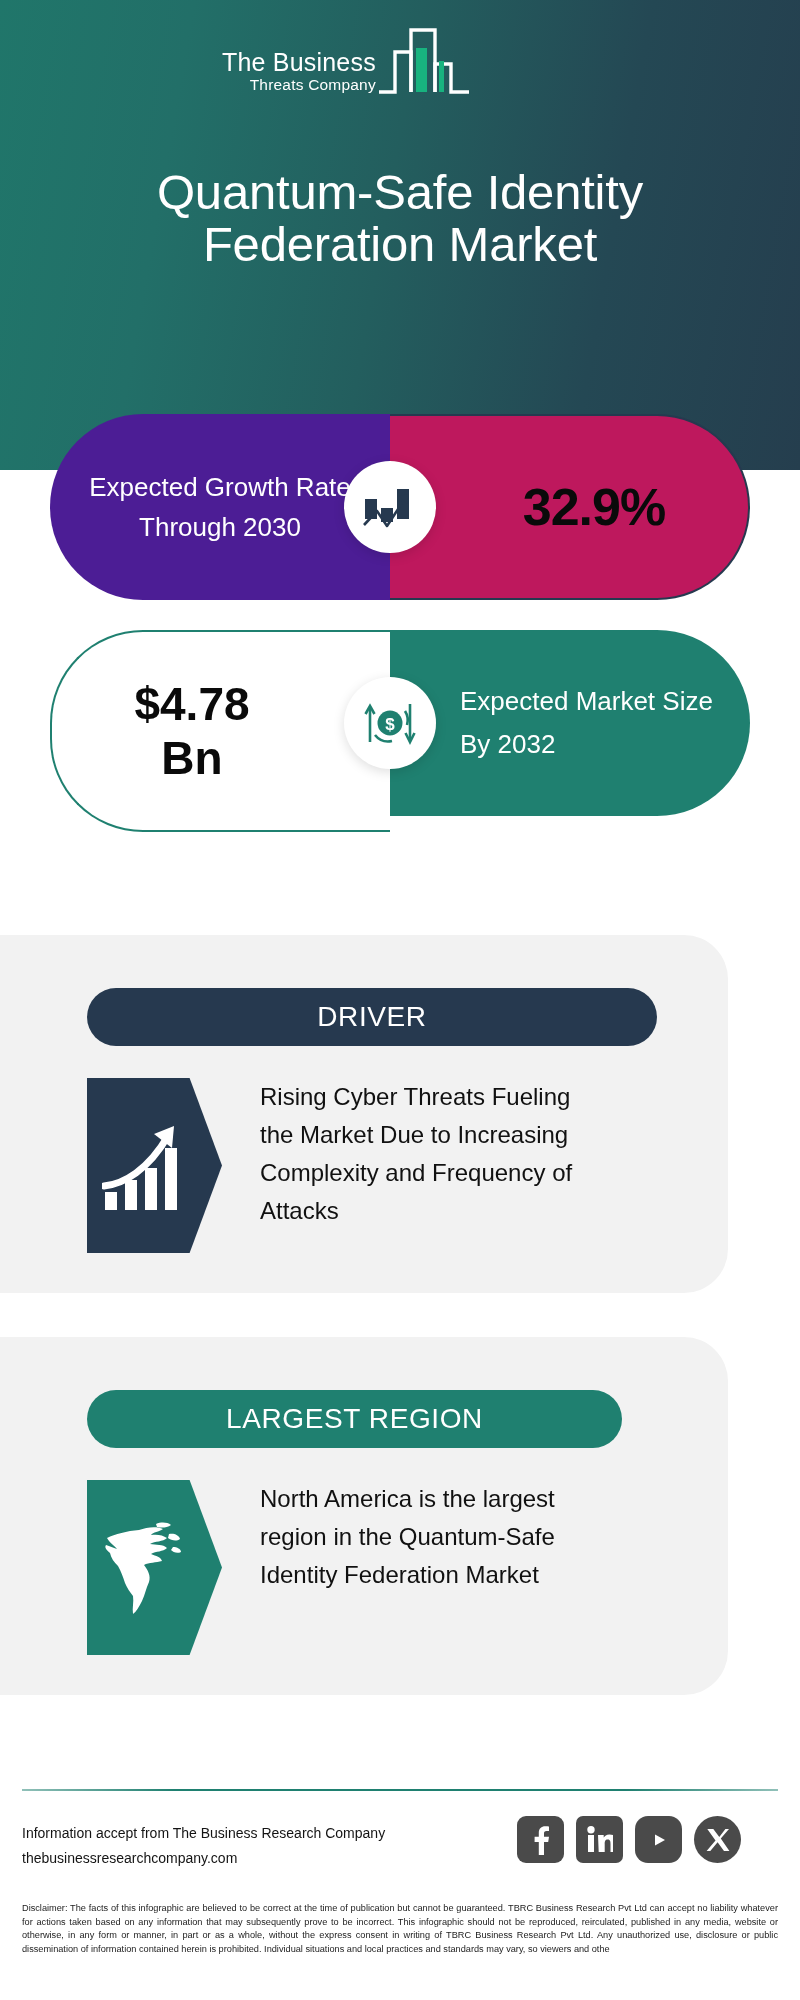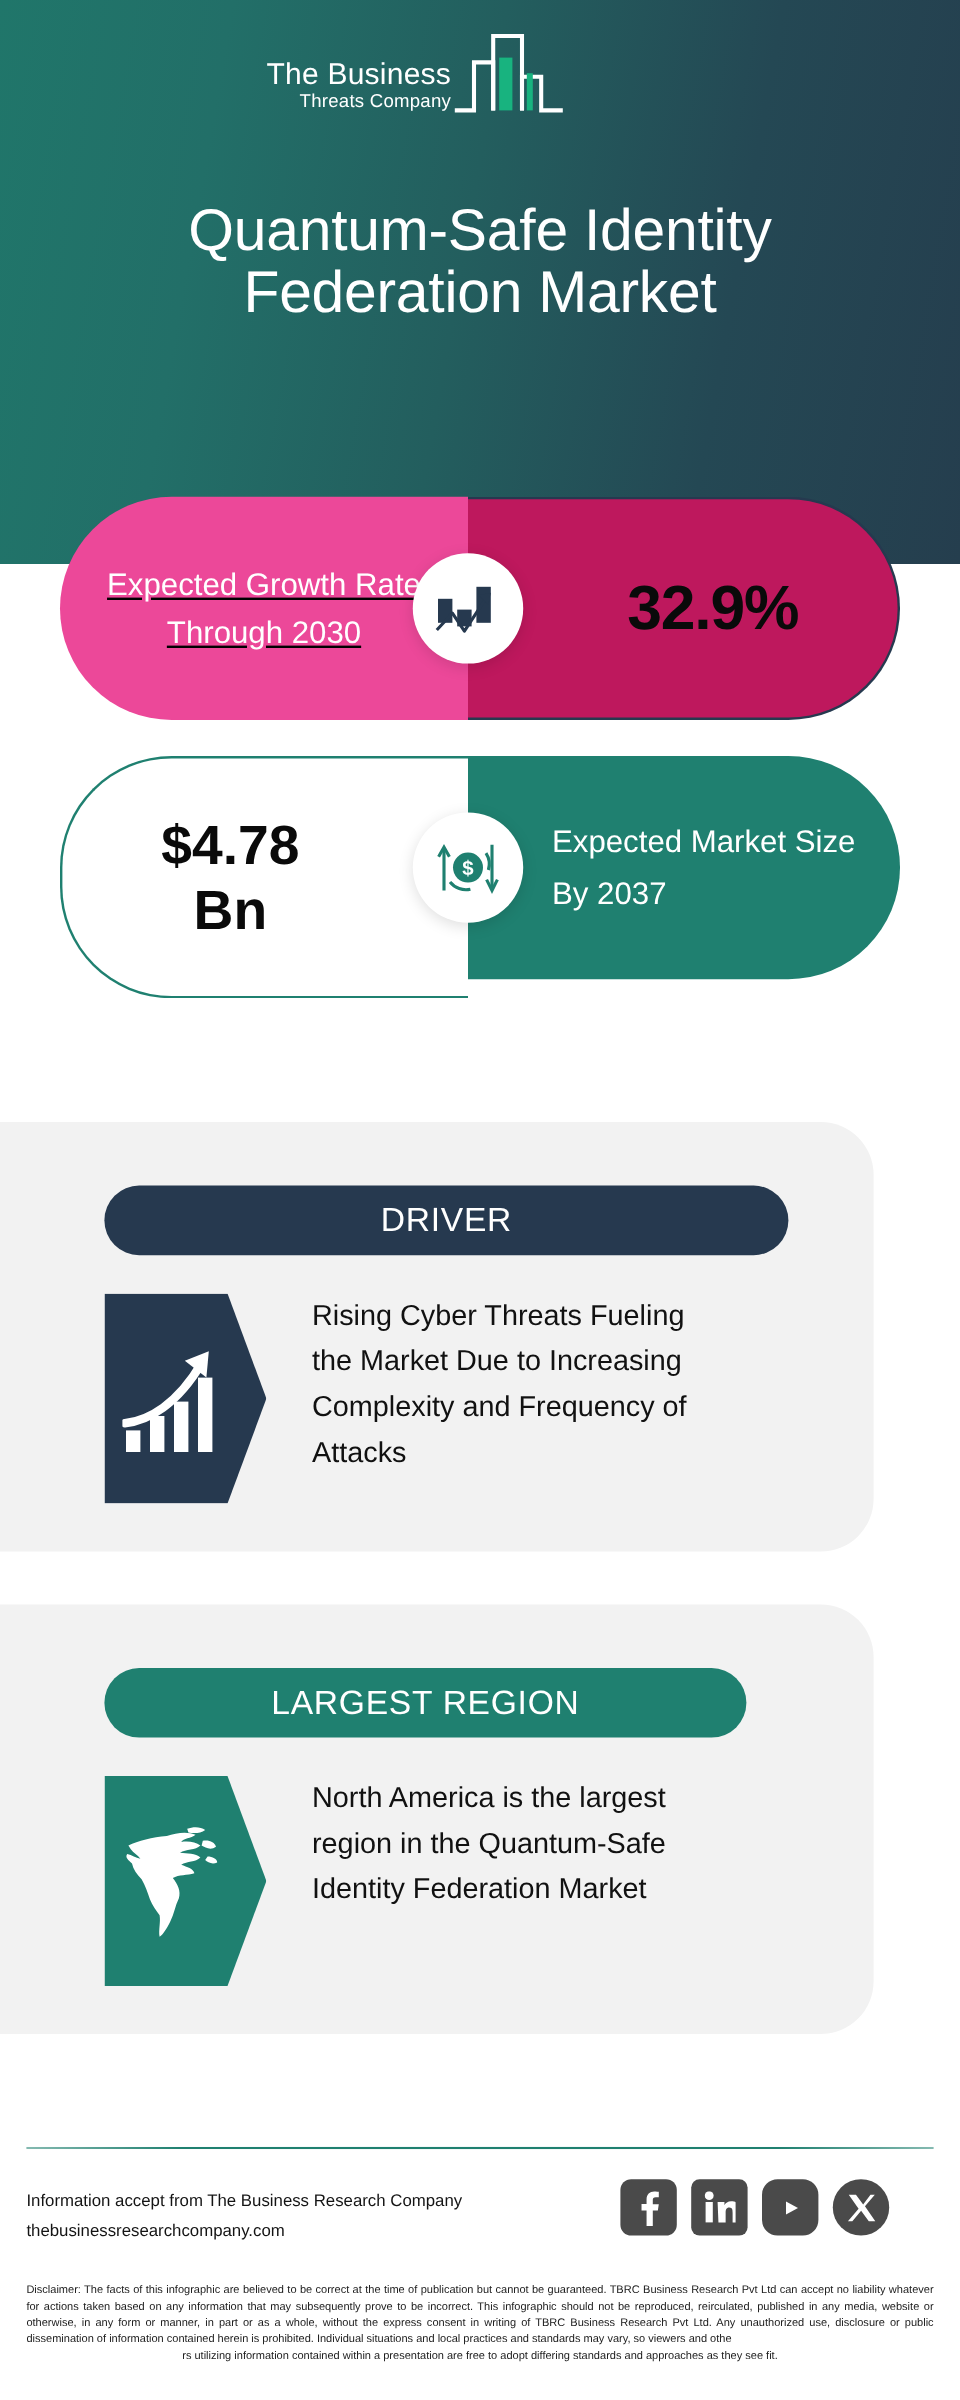--- a/index.html
+++ b/index.html
@@ -45,23 +45,23 @@
     padding: 0 90px;
   }
 
   
   .stat-growth {
     position:absolute; left:50px; top:414px;
     width:700px; height:186px;
   }
   .sg-left {
     position:absolute; left:0; top:0; width:340px; height:186px;
-    background:#ec4899;
+    background:#4c1d95;
     border-top-left-radius:93px; border-bottom-left-radius:93px;
-    display:flex; align-items:center; justify-content:center;text-decoration:underline;
+    display:flex; align-items:center; justify-content:center;
   }
   .sg-left-text {
     color:#ffffff; font-size:26px; line-height:40px; text-align:center;
     width: 300px; font-weight:400;
   }
   .sg-right {
     position:absolute; left:340px; top:0; width:360px; height:186px;
     border:2.5px solid #26394f; border-left:none;
     border-top-right-radius:93px; border-bottom-right-radius:93px;
     background:#be185d;
@@ -200,21 +200,21 @@
   </div>
 
   <div class="stat-size">
     <div class="ss-left">
       <div class="ss-value">
         <span>$4.78</span><br>
         <span>Bn</span>
       </div>
     </div>
     <div class="ss-right">
-      <div class="ss-right-text">Expected Market Size By 2037</div>
+      <div class="ss-right-text">Expected Market Size By 2032</div>
     </div>
     <div class="badge-circle ss-badge">
       <svg width="58" height="58" viewBox="0 0 58 58">
         <circle cx="29" cy="29" r="12.5" fill="#1f8070"></circle>
         <text x="29" y="35.5" font-size="17" font-weight="bold" fill="#ffffff" text-anchor="middle" font-family="Liberation Sans, sans-serif">$</text>
         <path d="M44 17 A17 17 0 0 1 46 31" fill="none" stroke="#1f8070" stroke-width="2.6"></path>
         <path d="M14 41 A17 17 0 0 0 31 47" fill="none" stroke="#1f8070" stroke-width="2.6"></path>
         <path d="M9 48 L9 14" stroke="#1f8070" stroke-width="2.6" fill="none"></path>
         <path d="M4.5 20 L9 12 L13.5 20" fill="none" stroke="#1f8070" stroke-width="2.6"></path>
         <path d="M49 10 L49 46" stroke="#1f8070" stroke-width="2.6" fill="none"></path>
@@ -290,16 +290,15 @@
     </div>
     <div class="soc soc-x">
       <svg width="26" height="26" viewBox="0 0 26 26">
           <path fill="#fff" d="M3 2h5.3l6 8.1L20.4 2H24l-8.2 9.6L24.4 24H19l-6.4-8.7L5.3 24H1.6l8.9-10.4L2.3 2z"></path>
         </svg>
     </div>
   </div>
 
   <div class="disclaimer">
     <span>Disclaimer: The facts of this infographic are believed to be correct at the time of publication but cannot be guaranteed. TBRC Business Research Pvt Ltd can accept no liability whatever for actions taken based on any information that may subsequently prove to be incorrect. This infographic should not be reproduced, reirculated, published in any media, website or otherwise, in any form or manner, in part or as a whole, without the express consent in writing of TBRC Business Research Pvt Ltd. Any unauthorized use, disclosure or public dissemination of information contained herein is prohibited. Individual situations and local practices and standards may vary, so viewers and othe</span>
-    <span class="last">rs utilizing information contained within a presentation are free to adopt differing standards and approaches as they see fit.</span>
   </div>
 
 </div>
 
 </body></html>

